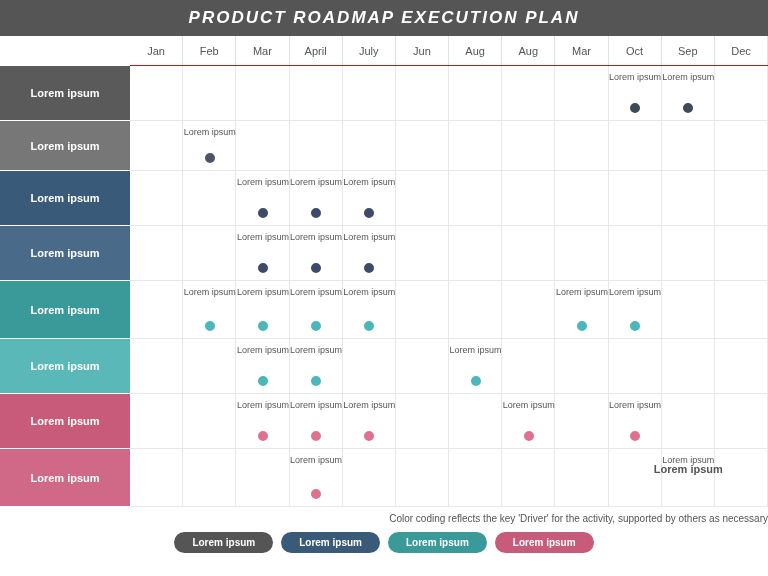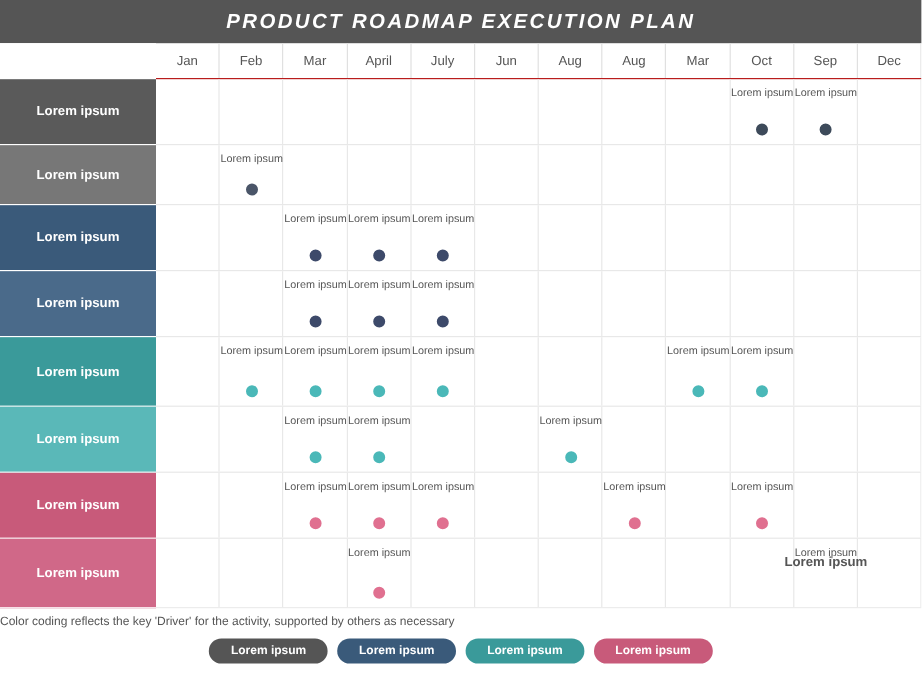--- a/index.html
+++ b/index.html
@@ -79,21 +79,21 @@
       display: flex;
     }
 
     .grid-cell {
       flex: 1;
       border-right: 1px solid #e8e8e8;
       position: relative;
     }
 
     .footer-note {
-      text-align: left;
+      text-align: right;
       font-size: 10px;
       color: #555;
       padding: 6px 0 4px;
     }
 
     .legend {
       display: flex;
       justify-content: center;
       gap: 8px;
       padding: 4px 0 6px;

